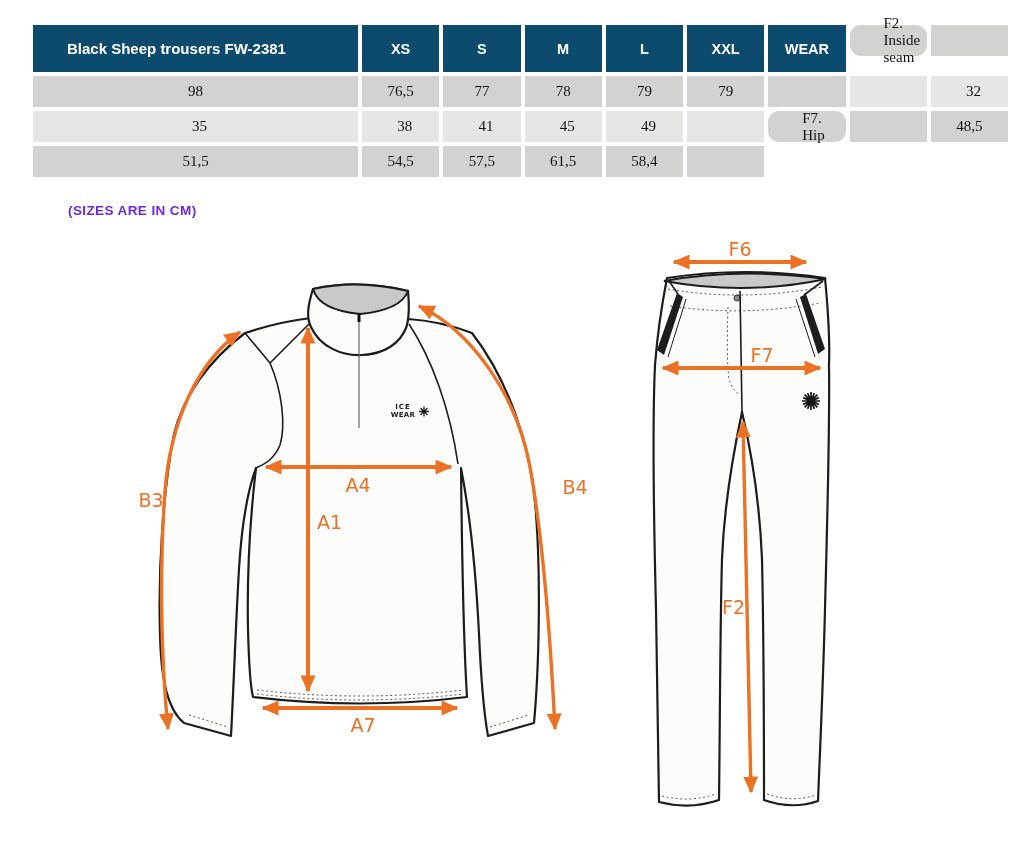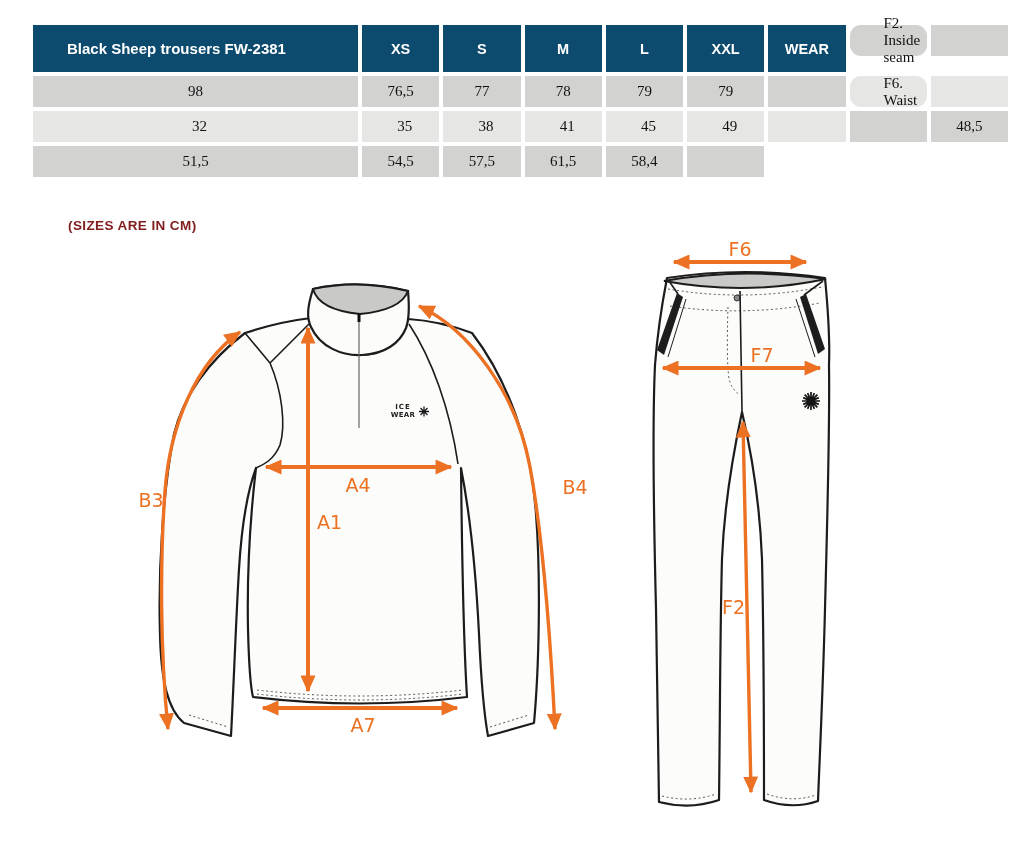--- a/index.html
+++ b/index.html
@@ -11,22 +11,22 @@
       grid-auto-rows:auto;row-gap:4px;column-gap:4px;background:#ffffff;}
   .hcell{background:#0c4a6e;color:#ffffff;font-weight:bold;font-size:14.5px;
       height:47px;display:flex;align-items:center;justify-content:center;}
   .hcell.first{justify-content:flex-start;padding-left:34px;font-size:15px;}
   .bcell{height:31px;display:flex;align-items:center;justify-content:center;
       font-family:"Liberation Serif",serif;font-size:15px;color:#111;}
   .bcell.first{justify-content:flex-start;padding-left:34px;border-radius:11px;}
   .row-dark{background:#D2D2D1;}
   .row-light{background:#E6E6E4;padding-left:8px;}
   
-  #note{position:absolute;left:68px;top:203px;color:#7f1d1d;font-size:13.5px;
-      letter-spacing:.4px;font-weight:bold;margin-top:15px;}
+  #note{position:absolute;left:68px;top:203px;color:#6d28d9;font-size:13.5px;
+      letter-spacing:.4px;font-weight:bold;}
   
   #drawing{position:absolute;left:0;top:229px;}
   .garment{fill:#FCFCFB;stroke:#1c1c1c;stroke-width:2.2;stroke-linejoin:round;}
   .seam{fill:none;stroke:#1c1c1c;stroke-width:1.6;}
   .stitch{fill:none;stroke:#555;stroke-width:1;stroke-dasharray:2 2.6;}
   .arrow{fill:none;stroke:#EC7123;stroke-width:4;}
   .arrow.thin{stroke-width:3.4;}
   .mlabel{fill:#EC7123;font-family:"DejaVu Sans",sans-serif;font-size:19px;}
   .logotext{fill:#1c1c1c;font-family:"DejaVu Sans",sans-serif;font-weight:bold;}
 </style>
@@ -48,30 +48,30 @@
     <div class="bcell first row-dark">F2. Inside seam</div>
     <div class="bcell row-dark"></div>
     <div class="bcell row-dark">98</div>
     <div class="bcell row-dark">76,5</div>
     <div class="bcell row-dark">77</div>
     <div class="bcell row-dark">78</div>
     <div class="bcell row-dark">79</div>
     <div class="bcell row-dark">79</div>
     <div class="bcell row-dark"></div>
 
-    <div class="bcell first row-light">F6. Waist</div>
     <div class="bcell row-light"></div>
     <div class="bcell row-light">32</div>
     <div class="bcell row-light">35</div>
     <div class="bcell row-light">38</div>
     <div class="bcell row-light">41</div>
     <div class="bcell row-light">45</div>
     <div class="bcell row-light">49</div>
     <div class="bcell row-light"></div>
 
+    <div class="bcell first row-dark">F7. Hip</div>
     <div class="bcell row-dark"></div>
     <div class="bcell row-dark">48,5</div>
     <div class="bcell row-dark">51,5</div>
     <div class="bcell row-dark">54,5</div>
     <div class="bcell row-dark">57,5</div>
     <div class="bcell row-dark">61,5</div>
     <div class="bcell row-dark">58,4</div>
     <div class="bcell row-dark"></div>
   </div>
 

